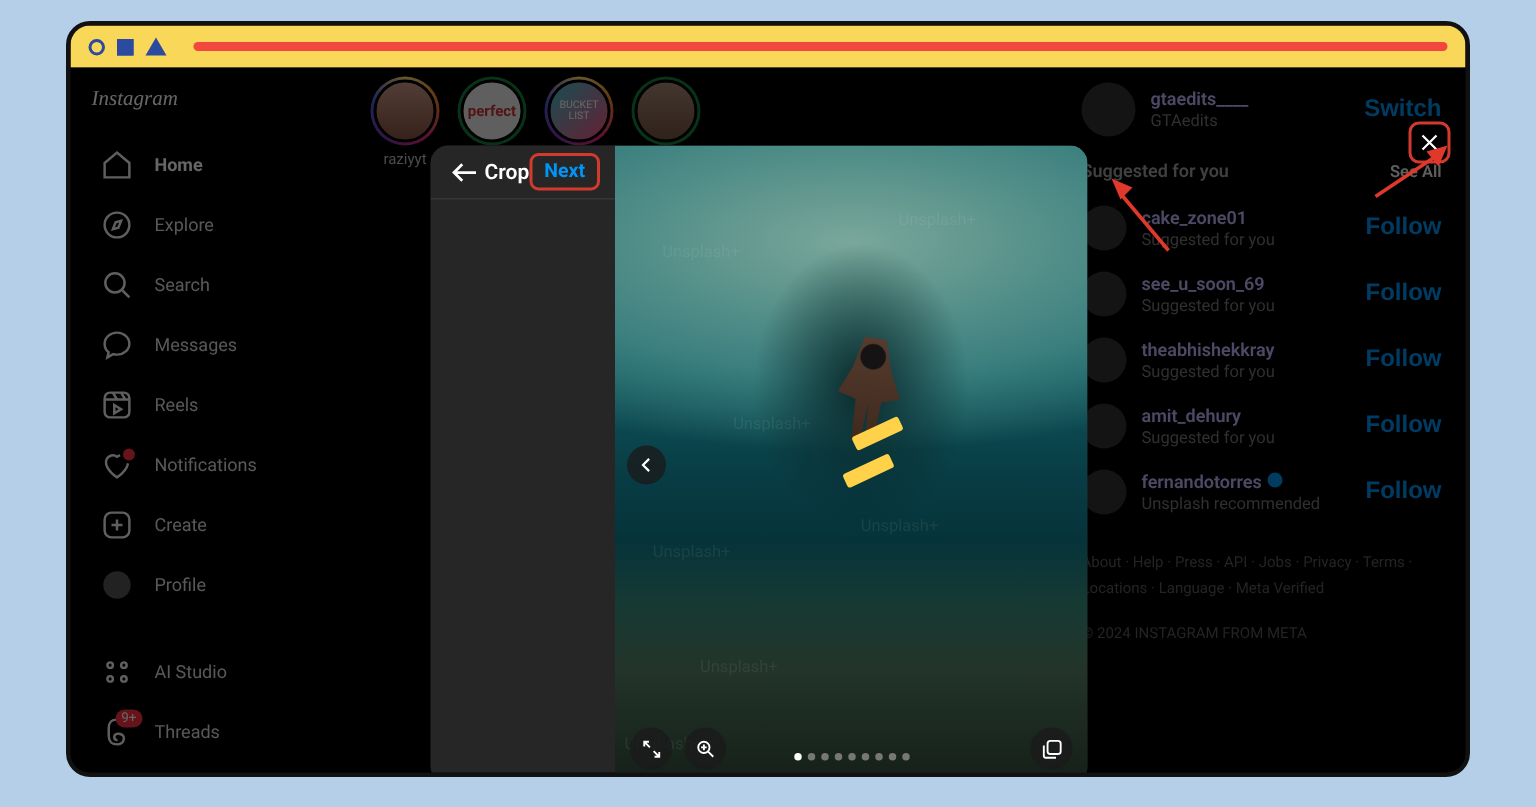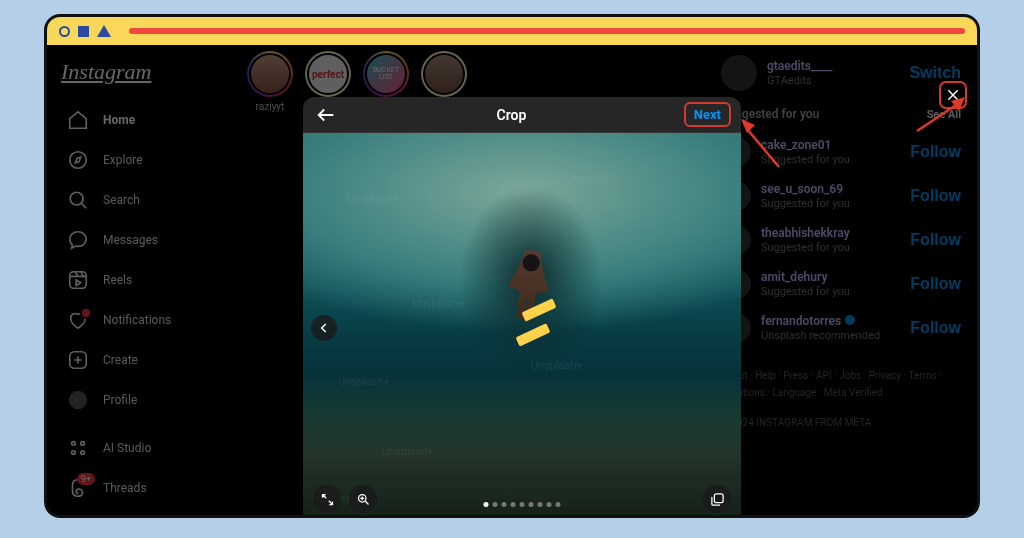--- a/index.html
+++ b/index.html
@@ -20,37 +20,37 @@
 
   
   .dim-overlay {
     position:absolute; inset:0; background:rgba(0,0,0,0.6); z-index:5; pointer-events:none;
   }
 
   .sidebar {
     width: 190px; padding: 14px 8px 8px 14px; display:flex; flex-direction:column; gap:2px;
     color:#e8e8e8; font-size:14px; position:relative; z-index:1;
   }
-  .logo { font-family: "Segoe Script", cursive; font-size: 22px; font-style: italic; margin-bottom: 14px; color:#fff;text-decoration:underline; }
+  .logo { font-family: "Segoe Script", cursive; font-size: 14px; font-style: italic; margin-bottom: 14px; color:#fff; }
   .nav-item { display:flex; align-items:center; gap:14px; padding:8px 6px; border-radius:8px; color:#ddd; }
   .nav-icon { width:22px; height:22px; display:flex; align-items:center; justify-content:center; color:#eee; }
   .nav-icon svg { width:22px; height:22px; stroke:#eee; fill:none; stroke-width:1.8; }
   .nav-label { font-size: 12px; }
   .nav-item.active .nav-label { font-weight:700; color:#fff; }
   .sidebar-spacer { flex:1; }
   .badge-dot { position:relative; }
   .badge-dot::after { content:""; position:absolute; top:-2px; right:-3px; width:8px; height:8px; background:#ff3040; border-radius:50%; border:2px solid #000; }
   .threads-count { position:absolute; top:-4px; right:-6px; background:#ff3040; color:#fff; font-size:9px; border-radius:8px; padding:0 4px; line-height:12px;}
 
   .feed-area { flex:1; position:relative; z-index:1; }
   .stories { position:absolute; top:6px; left:10px; display:flex; gap:12px; align-items:flex-start; }
   .story { display:flex; flex-direction:column; align-items:center; gap:4px; }
   .story-ring { width:46px; height:46px; border-radius:50%; padding:2px;
     background: conic-gradient(#feda77, #f58529, #dd2a7b, #8134af, #515bd4, #feda77); }
-  .story-ring.seen { background:#fef9c3; }
+  .story-ring.seen { background:#15803d; }
   .story-avatar { width:100%; height:100%; border-radius:50%; background:#333 center/cover; border:2px solid #000; display:flex; align-items:center; justify-content:center; font-size:10px; color:#bbb;}
   .story-uname { font-size:10px; color:#bbb; max-width:48px; text-overflow:ellipsis; overflow:hidden; white-space:nowrap;}
 
   .rightcol {
     width: 258px; padding: 10px 16px 10px 2px; display:flex; flex-direction:column; gap:8px; font-size:12px;
     color:#a8a8a8; position:relative; z-index:1;
   }
   .user-row { display:flex; align-items:center; gap:10px; }
   .avatar-sm { width:36px; height:36px; border-radius:50%; background:#333; flex-shrink:0; }
   .user-names { flex:1; display:flex; flex-direction:column; line-height:1.2;}
@@ -60,22 +60,22 @@
   .sugg-header { display:flex; justify-content:space-between; align-items:center; margin-top:8px; margin-bottom:2px;}
   .sugg-header .title { color:#a0a0a0; font-weight:600; font-size:12px;}
   .sugg-header .seeall { color:#eee; font-size:11px; font-weight:600;}
   .sugg-item { display:flex; align-items:center; gap:10px; margin-top:6px;}
   .verified { display:inline-block; width:10px; height:10px; background:#0095f6; border-radius:50%; margin-left:4px; position:relative;}
   .footer-links { margin-top:16px; color:#5a5a5a; font-size:10px; line-height:1.7; }
   .copyright { margin-top:8px; color:#5a5a5a; font-size:10px; }
 
   
   .modal {
-    position:absolute; z-index:10; left:256px; top:52px; width:438px; height:426px;
-    background:#262626; border-radius:12px; overflow:hidden; display:flex; flex-direction:column;
+    position:absolute; z-index:10; left:240px; top:52px; width:438px; height:426px;
+    background:#262626; border-radius:12px; overflow:hidden; display:flex; flex-direction:row;
   }
   .modal-head { height:36px; display:flex; align-items:center; justify-content:space-between; padding:0 10px; border-bottom:1px solid #363636; background:#262626;}
   .modal-title { flex:1; text-align:center; color:#fff; font-weight:600; font-size:14px; }
   .back-btn { width:26px; height:26px; display:flex; align-items:center; justify-content:center; cursor:pointer;}
   .back-btn svg { width:22px; height:22px; stroke:#fff; stroke-width:2; fill:none;}
   .next-btn {
     color:#0095f6; font-weight:700; font-size:13px; padding:3px 8px; border:2px solid #d23a2f; border-radius:6px; cursor:pointer;
   }
   .modal-body { flex:1; position:relative; overflow:hidden; }
   .crop-image {

